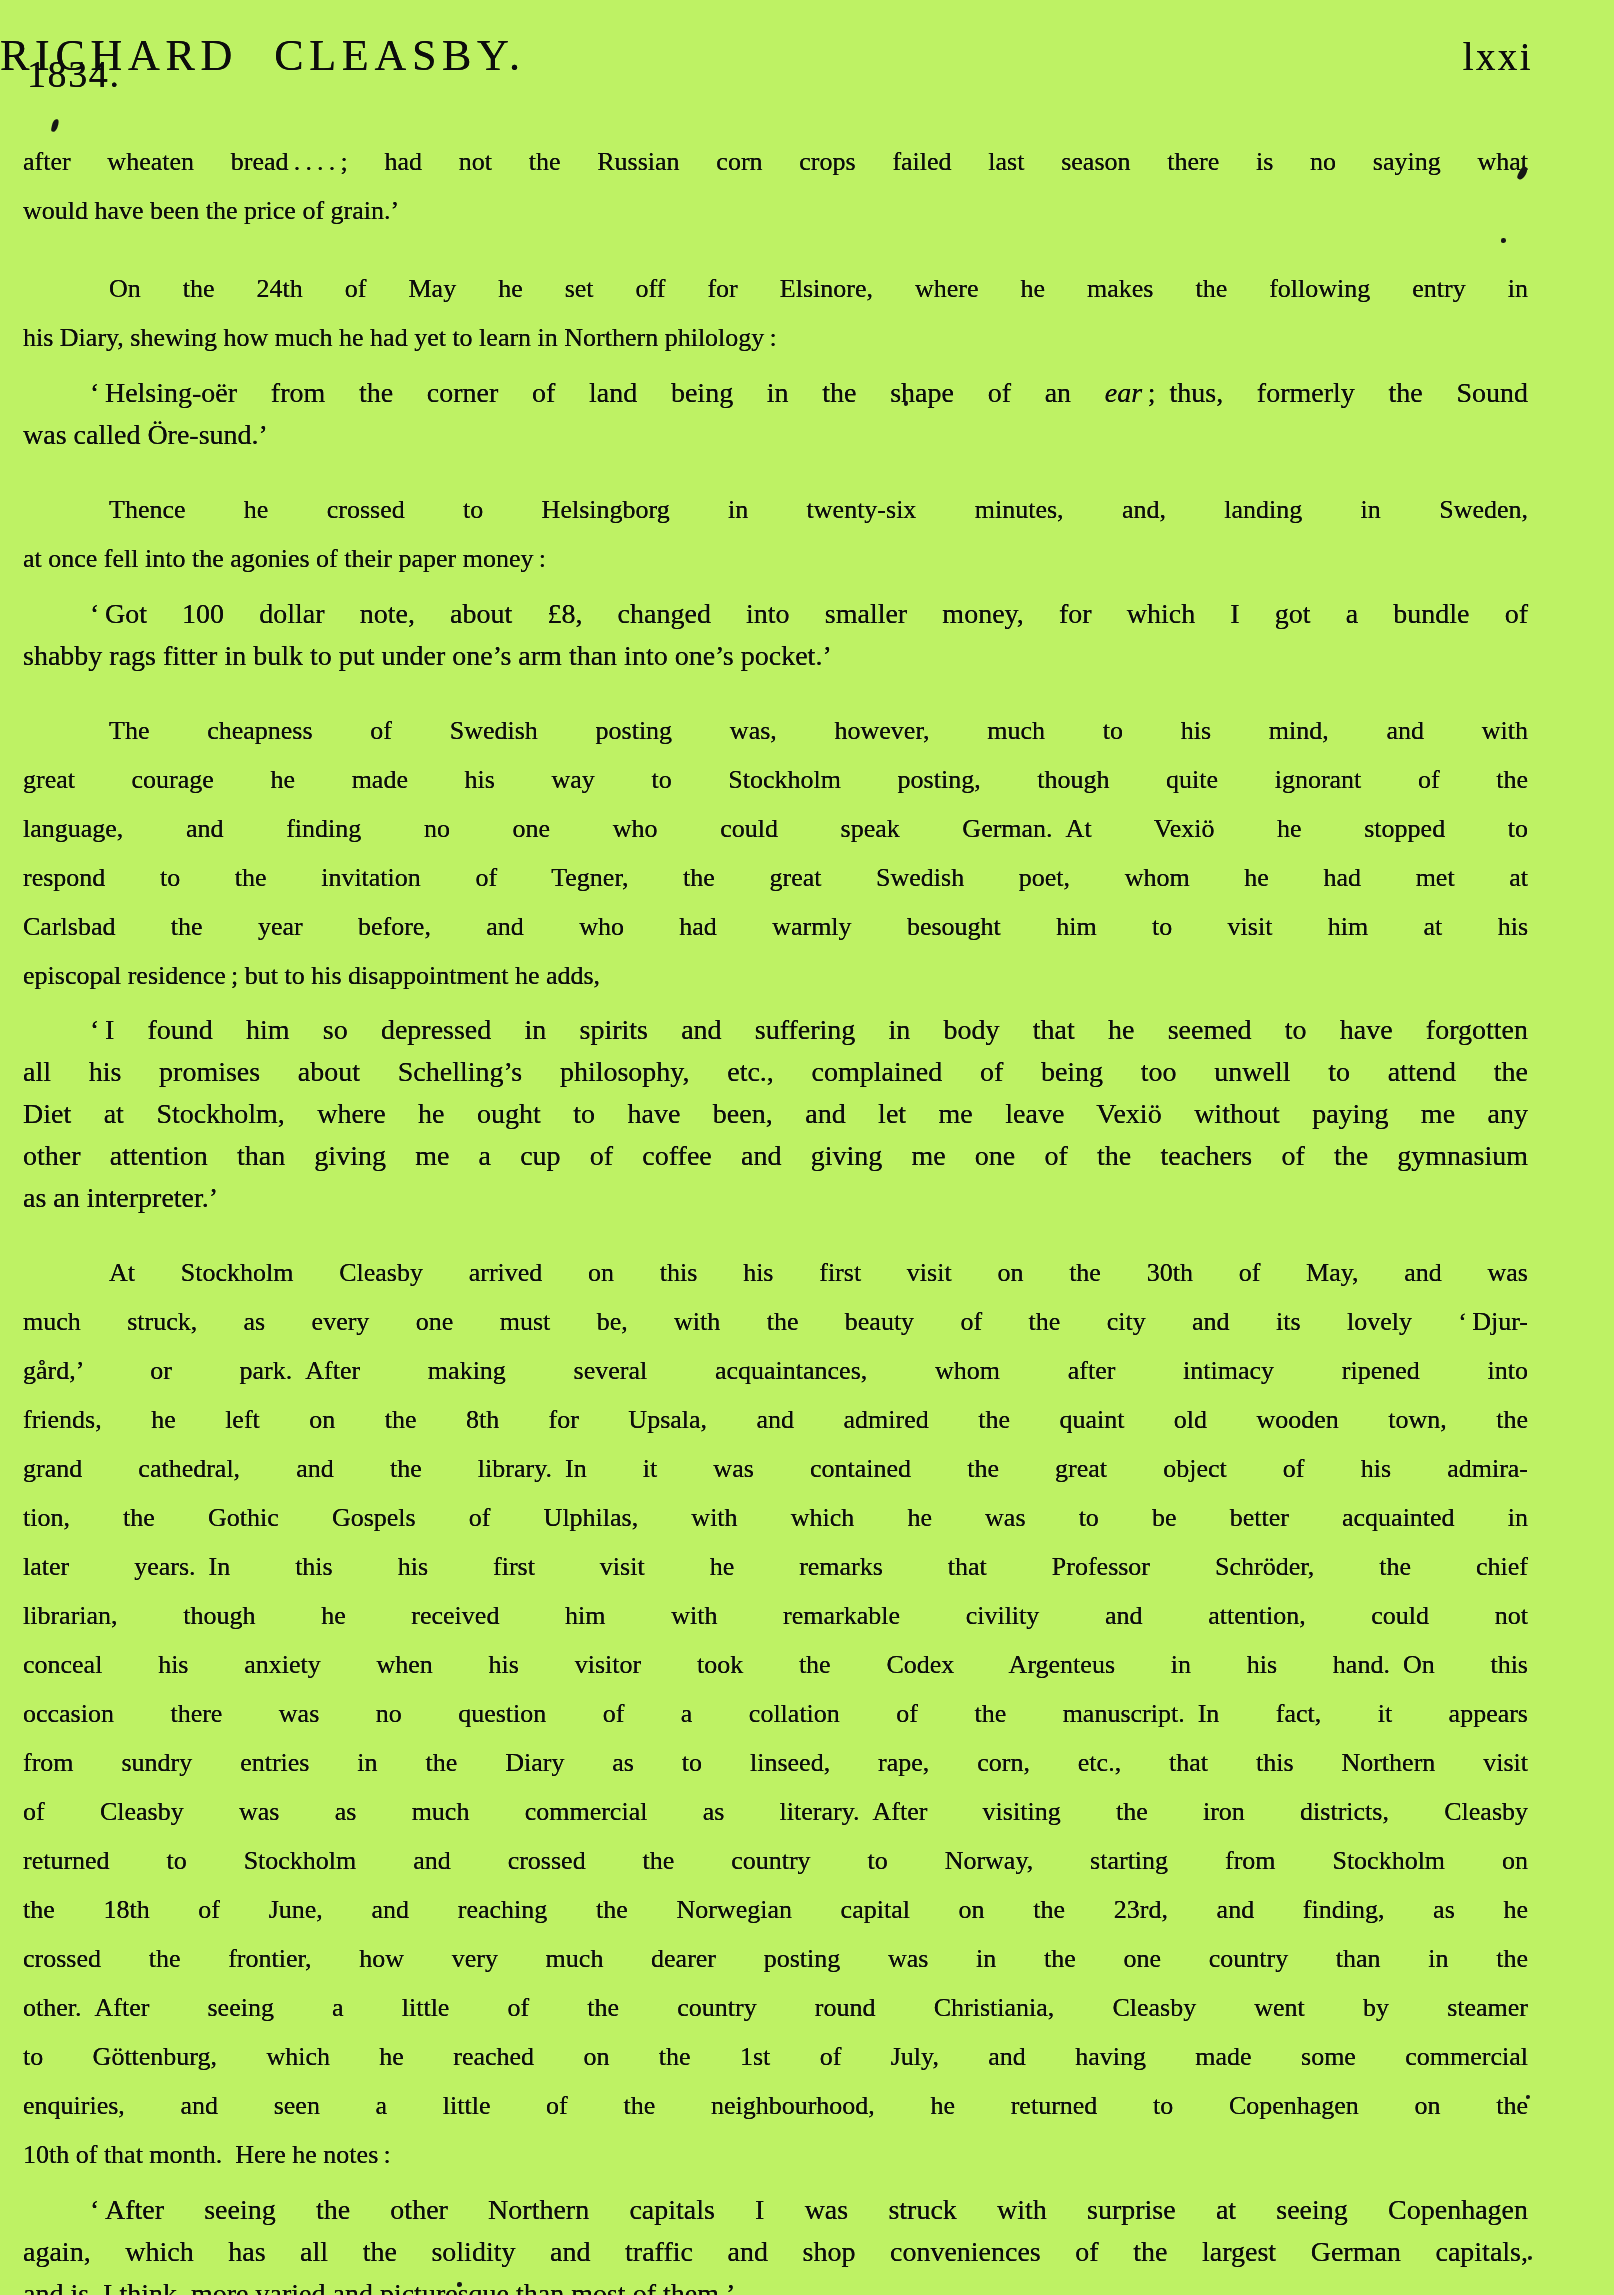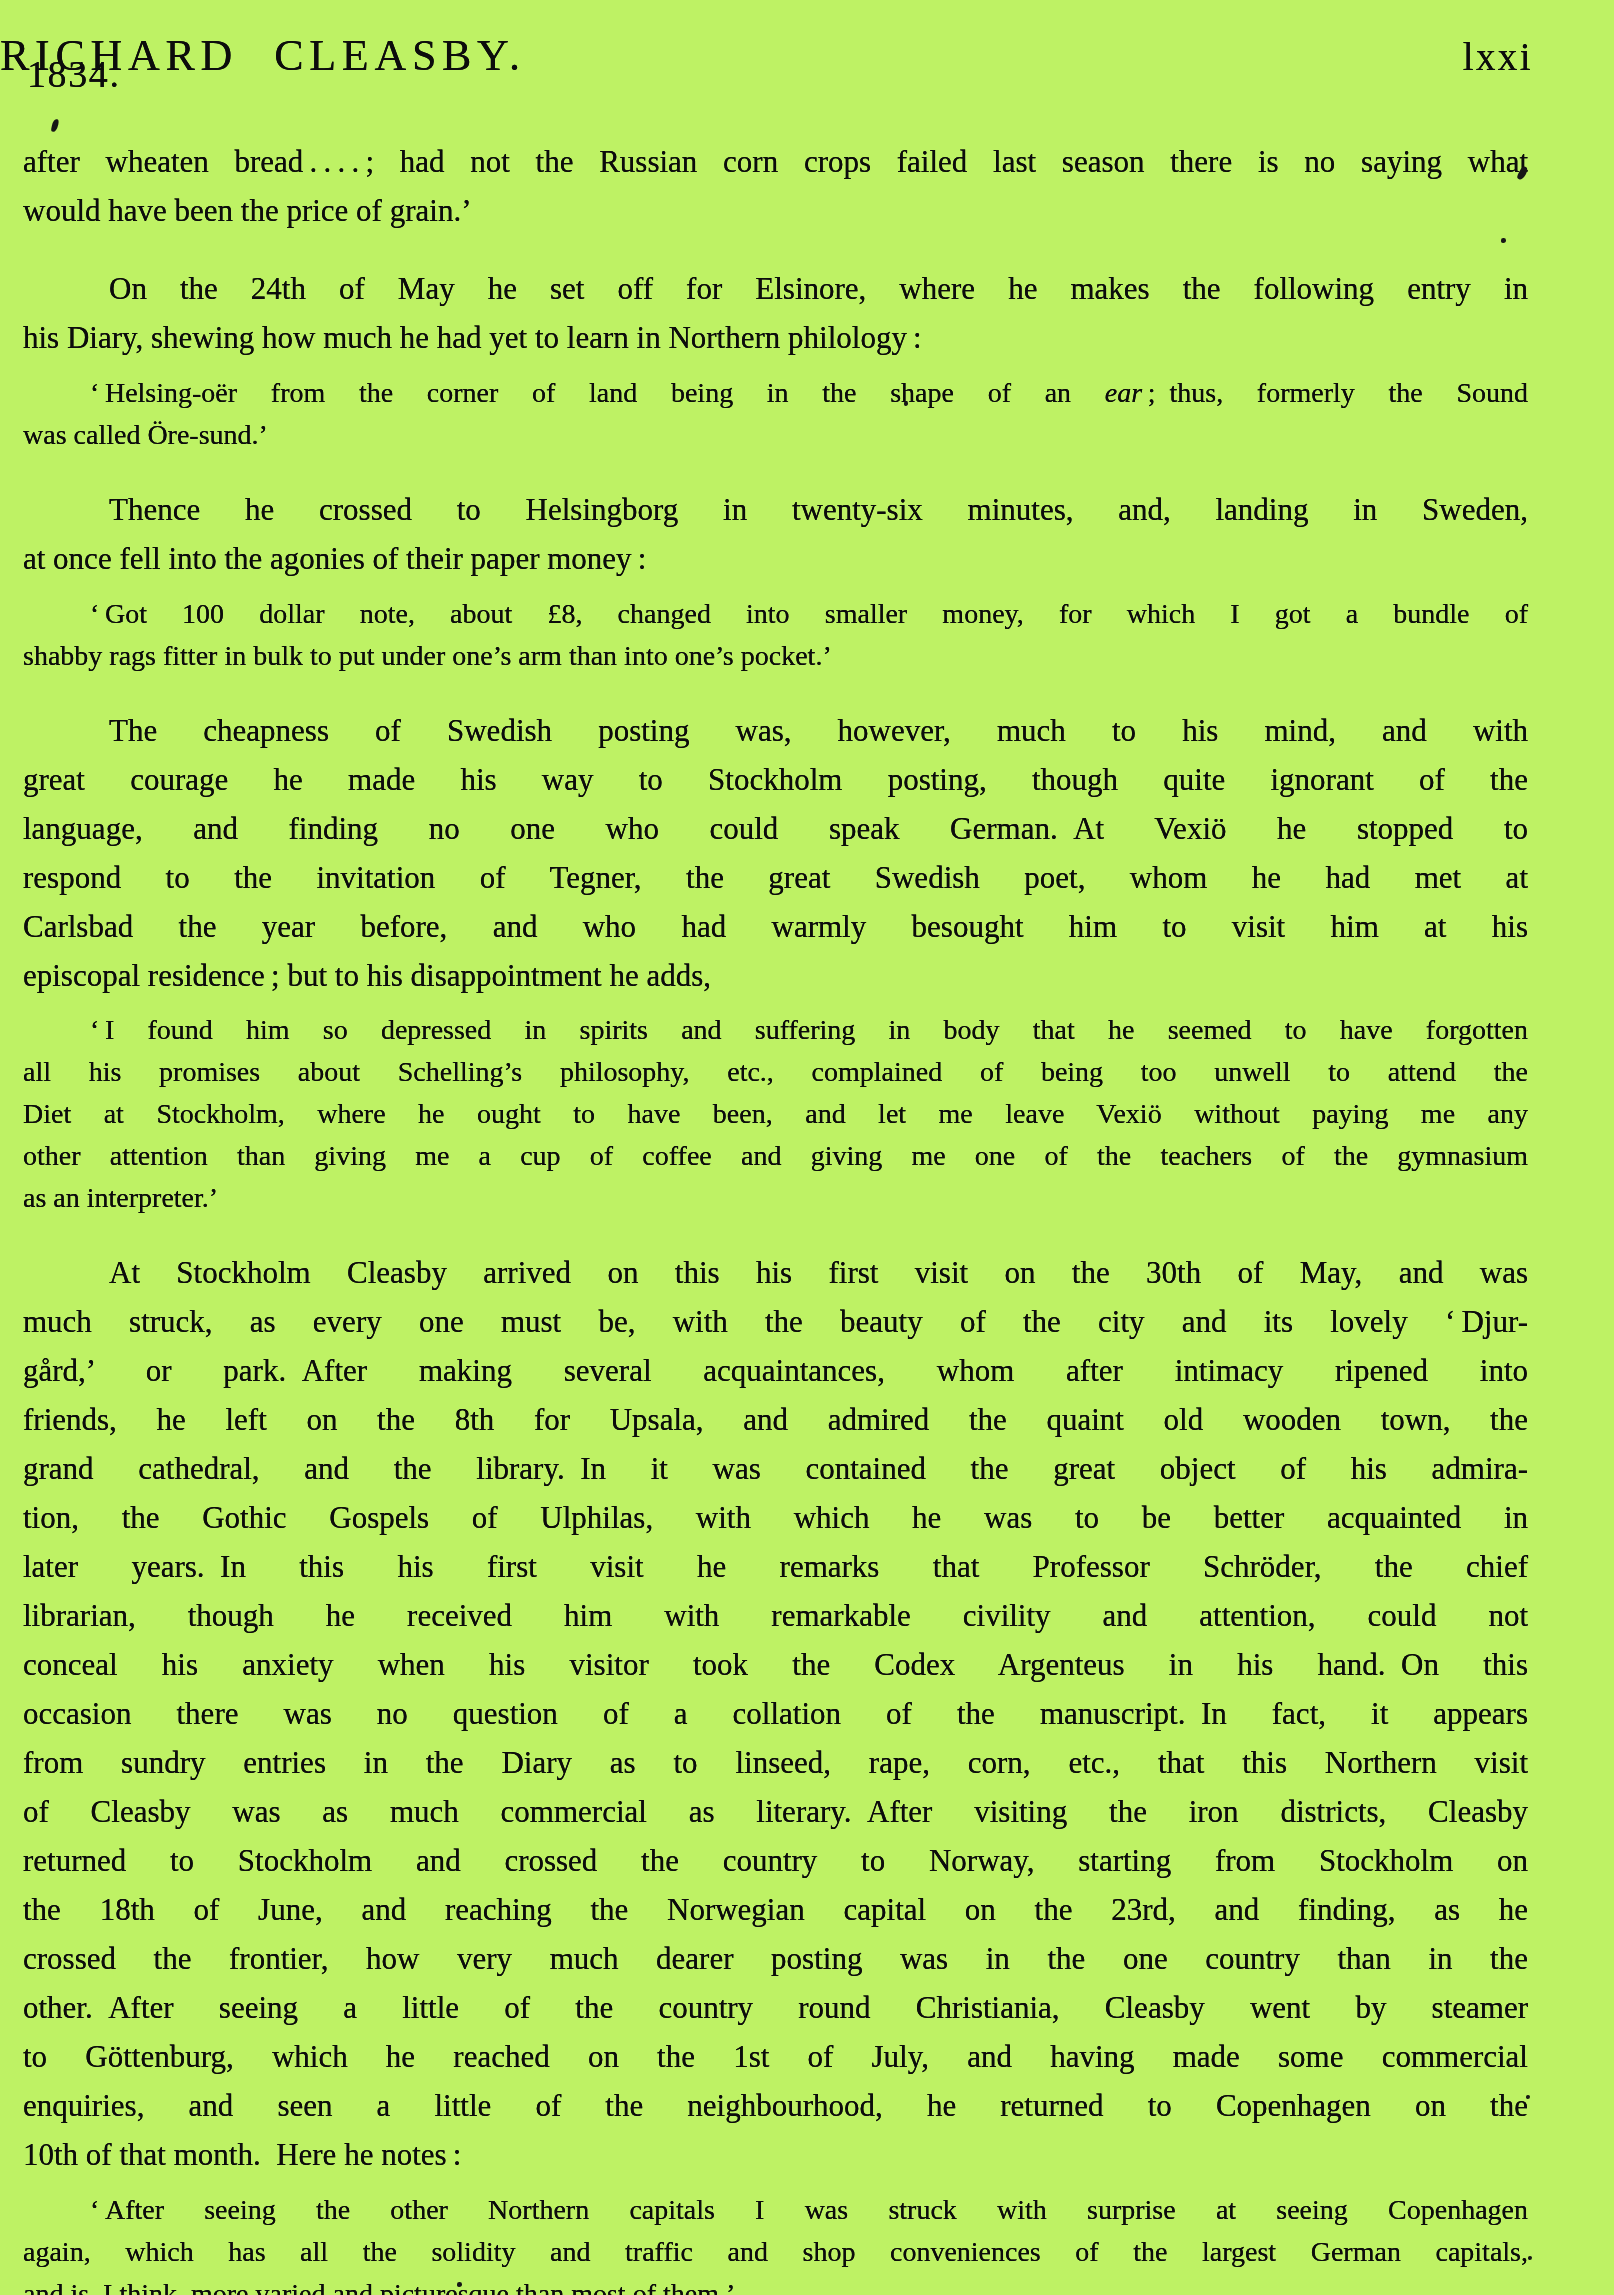--- a/index.html
+++ b/index.html
@@ -56,21 +56,21 @@
   .block.quote        { margin-top: 9.8px; }
   .block.continuation { margin-top: 0; }
 
   .line {
     text-align: justify;
     text-align-last: justify;
     white-space: normal;
   }
   .continuation .line,
   .paragraph .line {
-    font-size: 31px;
+    font-size: 26px;
     line-height: 49px;
   }
   .quote .line {
     font-size: 28px;
     line-height: 42px;
   }
   .line.last { text-align-last: left; }
 
   .paragraph .line:first-child { text-indent: 86px; }
   .quote .line:first-child     { text-indent: 67px; }

